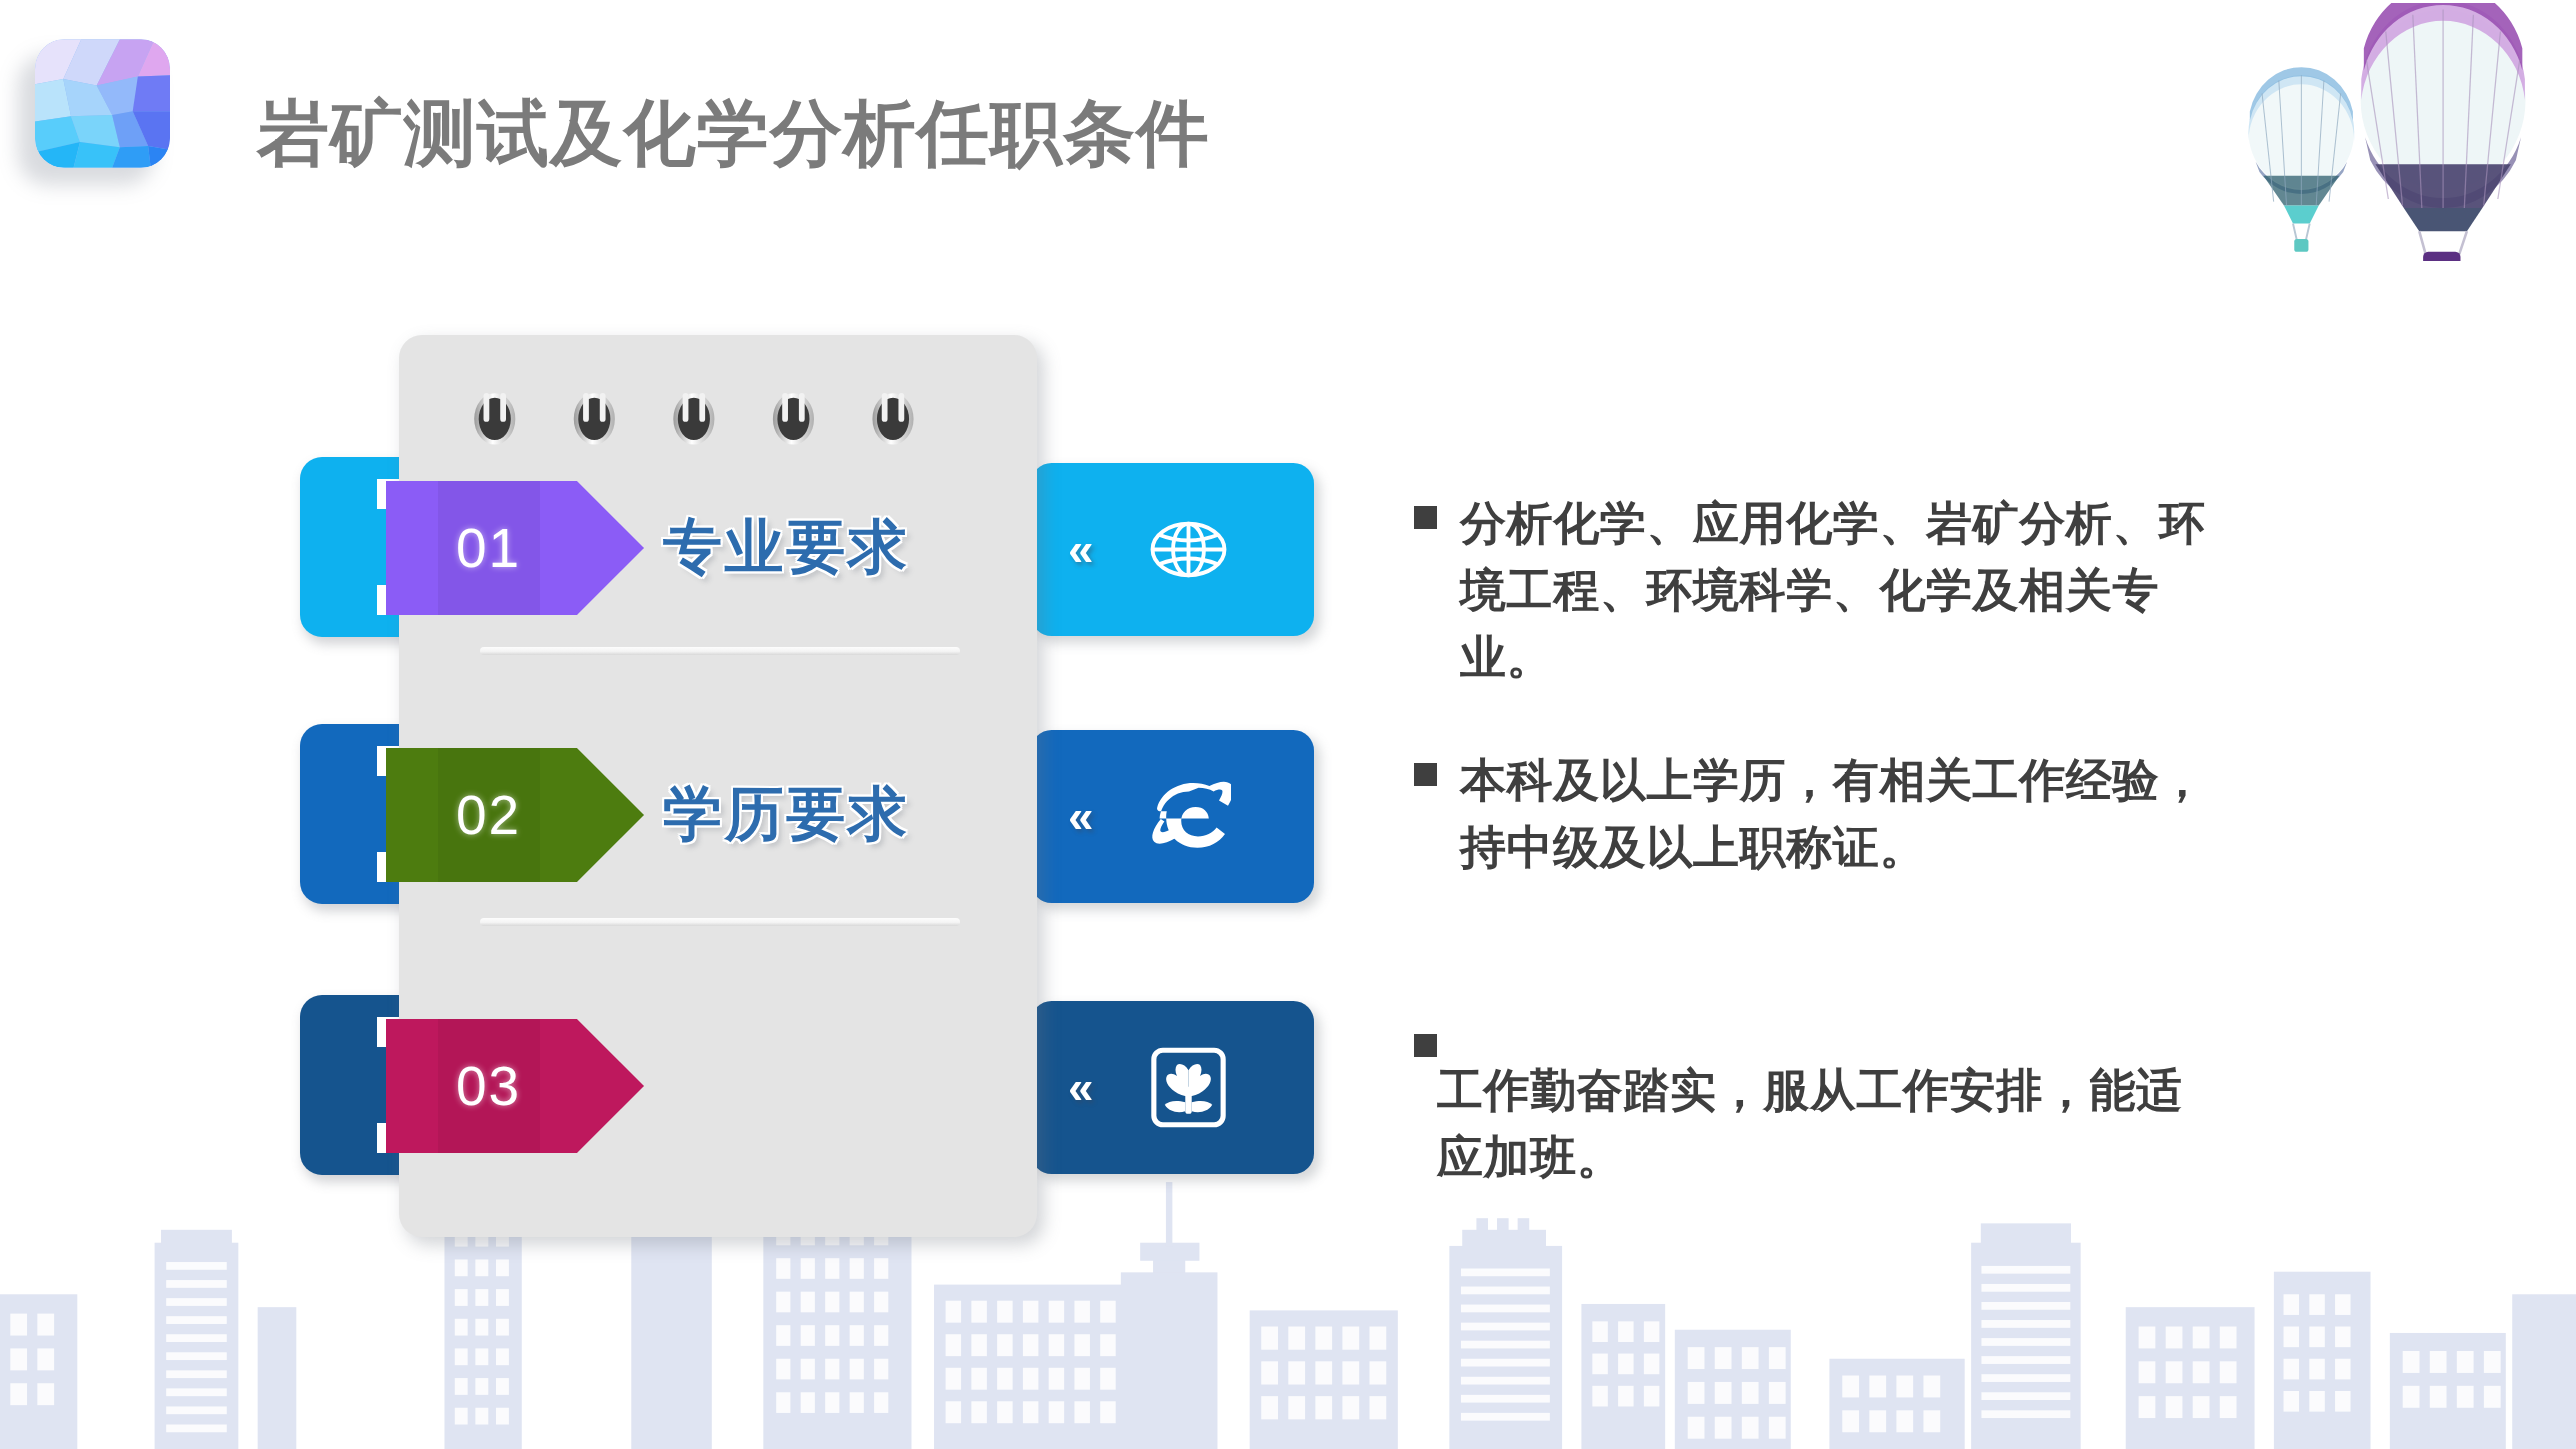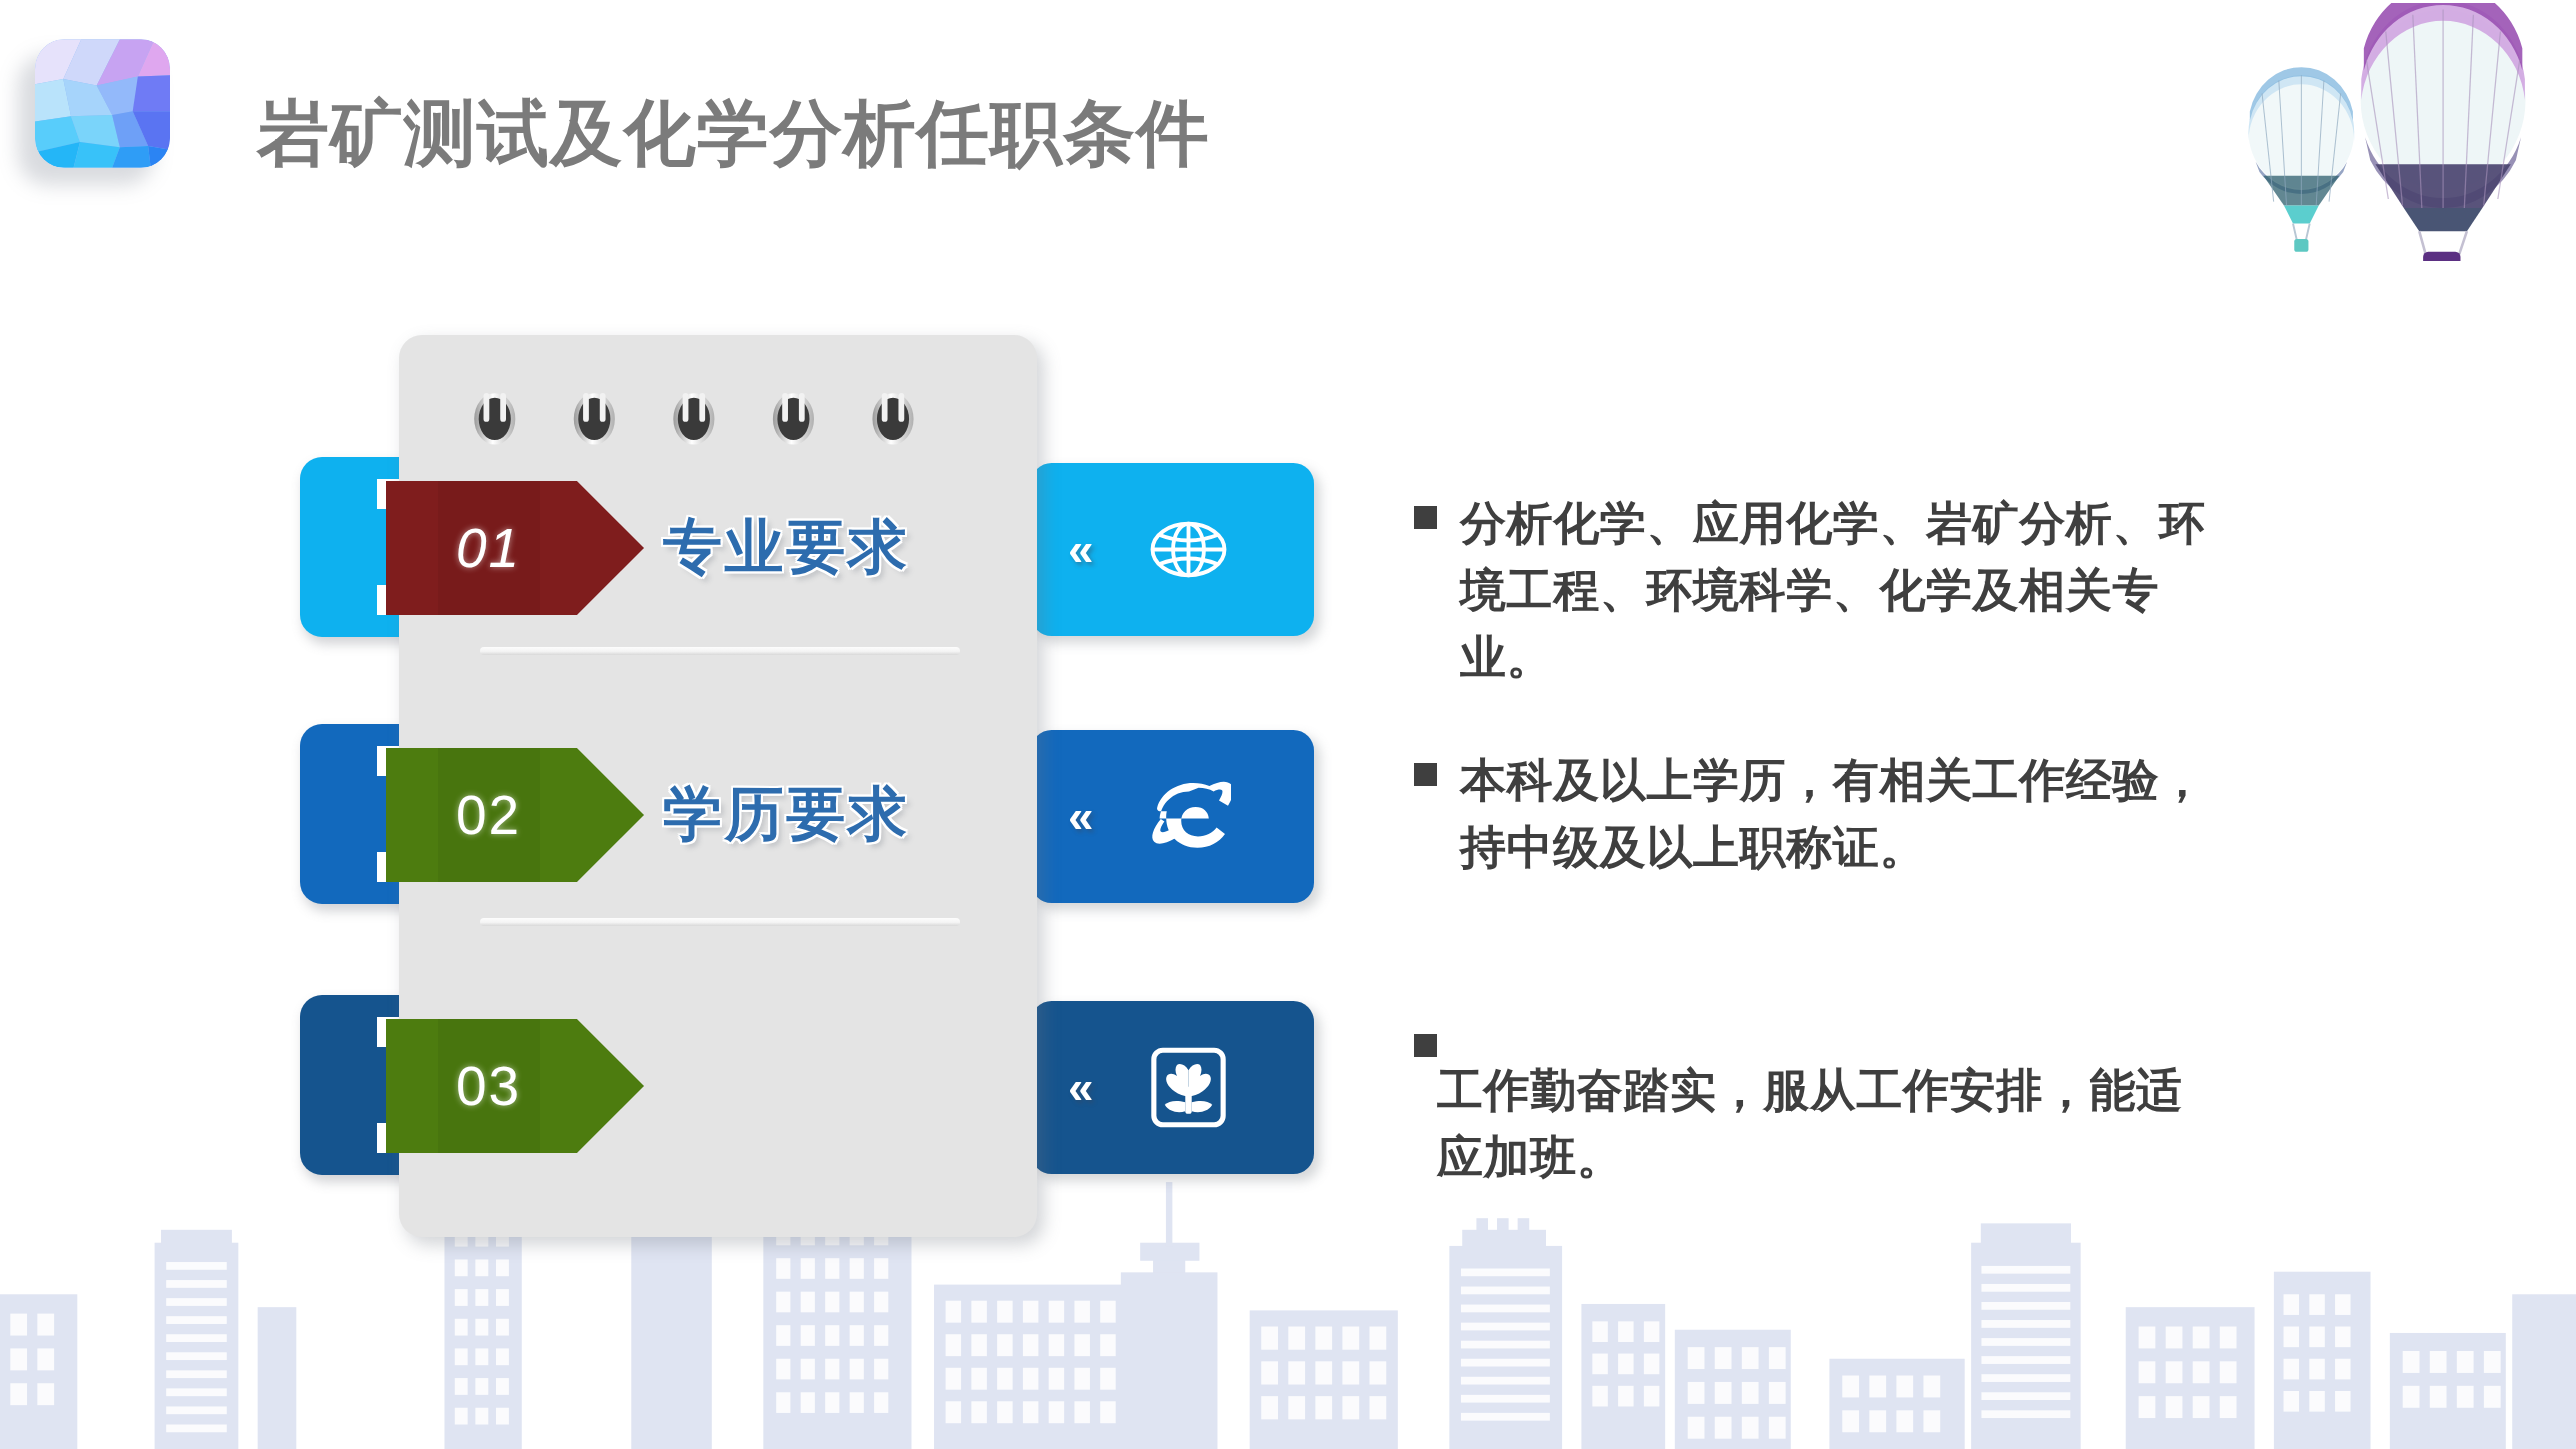--- a/index.html
+++ b/index.html
@@ -515,21 +515,21 @@
   </svg>
 
   <div class="divider d1"></div>
   <div class="divider d2"></div>
 
   <div class="row r1">
     <div class="bracket" style="background:#0eb1ef;">
       <div class="notch top"></div>
       <div class="notch bot"></div>
     </div>
-    <div class="arrow" style="background:#7f1d1d;font-style:italic;">
+    <div class="arrow" style="background:#8b5cf6;">
       <div class="shade"></div>
       <div class="num">01</div>
     </div>
     <div class="row-label">专业要求</div>
     <div class="icontab" style="background:#0eb1ef;">
       <span class="chev">«</span>
       <span class="tabicon">
         <svg width="81" height="81" viewBox="0 0 126 126">
           <g fill="none" stroke="#ffffff" stroke-width="6">
             <ellipse cx="63" cy="63" rx="56" ry="40"></ellipse>
@@ -563,21 +563,21 @@
         </svg>
       </span>
     </div>
   </div>
 
   <div class="row r3">
     <div class="bracket" style="background:#15548e;">
       <div class="notch top"></div>
       <div class="notch bot"></div>
     </div>
-    <div class="arrow" style="background:#4d7c0f;">
+    <div class="arrow" style="background:#be185d;">
       <div class="shade"></div>
       <div class="num">03</div>
     </div>
     <div class="icontab" style="background:#15548e;">
       <span class="chev">«</span>
       <span class="tabicon">
         <svg width="77" height="81" viewBox="0 0 120 126">
           <rect x="6" y="5" width="108" height="116" rx="14" fill="none" stroke="#ffffff" stroke-width="8"></rect>
           <path d="M60 36 c-5 -9 -14 -12 -18 -8 c-3 4 -3 10 0 17 c-7 -5 -14 -4 -16 1 c-3 6 2 16 12 23 c7 5 15 8 22 8 z" fill="#ffffff"></path>
           <path d="M60 36 c5 -9 14 -12 18 -8 c3 4 3 10 0 17 c7 -5 14 -4 16 1 c3 6 -2 16 -12 23 c-7 5 -15 8 -22 8 z" fill="#ffffff"></path>

